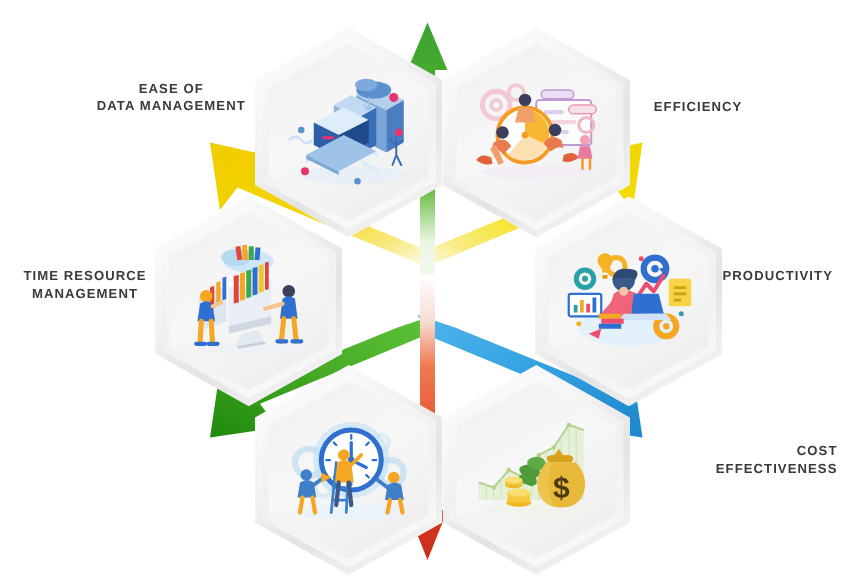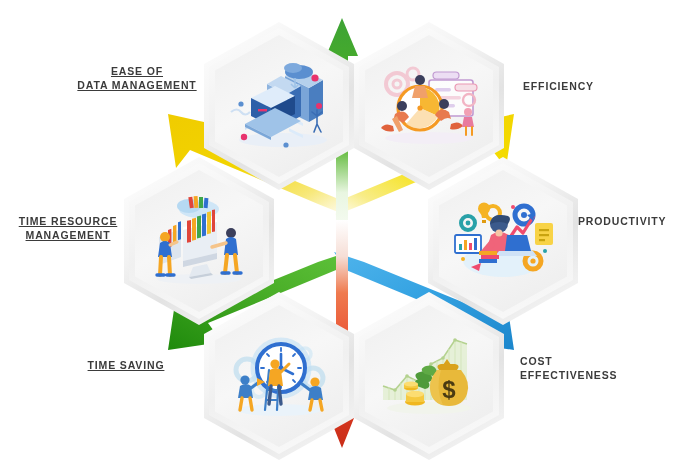--- a/index.html
+++ b/index.html
@@ -20,21 +20,21 @@
       background:linear-gradient(150deg,#efefef 0%,#f7f7f7 45%,#ececec 100%);
       -webkit-clip-path:polygon(50% 0,100% 25%,100% 75%,50% 100%,0 75%,0 25%);
       clip-path:polygon(50% 0,100% 25%,100% 75%,50% 100%,0 75%,0 25%);}
   .hex .art{position:absolute;left:17px;top:30px;width:116px;height:108px;
       display:flex;align-items:center;justify-content:center;}
   .hex .art svg{width:112px;height:104px;}
 
   .label{position:absolute;color:#3b3b3b;font-size:10.5px;font-weight:bold;
       letter-spacing:.85px;line-height:14px;white-space:pre-line;}
   .lab-r{text-align:left;}
-  .lab-l{text-align:center;text-decoration:underline;}
+  .lab-l{text-align:center;}
 
   .arrow{position:absolute;}
 </style>
 </head>
 <body>
 
 <div id="stage">
 
   <svg class="arrow" style="left:160px;top:112px;width:190px;height:110px;" viewBox="0 0 190 110">
     <defs>
@@ -445,21 +445,20 @@
     </div>
   </div>
 
   <div class="label lab-l" style="left:72px;top:64px;width:130px;">EASE OF
 DATA MANAGEMENT</div>
 
   <div class="label lab-r" style="left:511px;top:79px;width:150px;margin-left:12px;">EFFICIENCY</div>
 
   <div class="label lab-r" style="left:578px;top:214px;width:110px;">PRODUCTIVITY</div>
 
-  <div class="label lab-r" style="left:520px;top:354px;width:150px;text-align:left;">COST
+  <div class="label lab-r" style="left:520px;top:354px;width:150px;text-align:right;">COST
 EFFECTIVENESS</div>
 
-  <div class="label lab-l" style="left:56px;top:358px;width:140px;">TIME SAVING</div>
 
   <div class="label lab-l" style="left:8px;top:214px;width:120px;">TIME RESOURCE
 MANAGEMENT</div>
 
 </div>
 
 </body></html>

